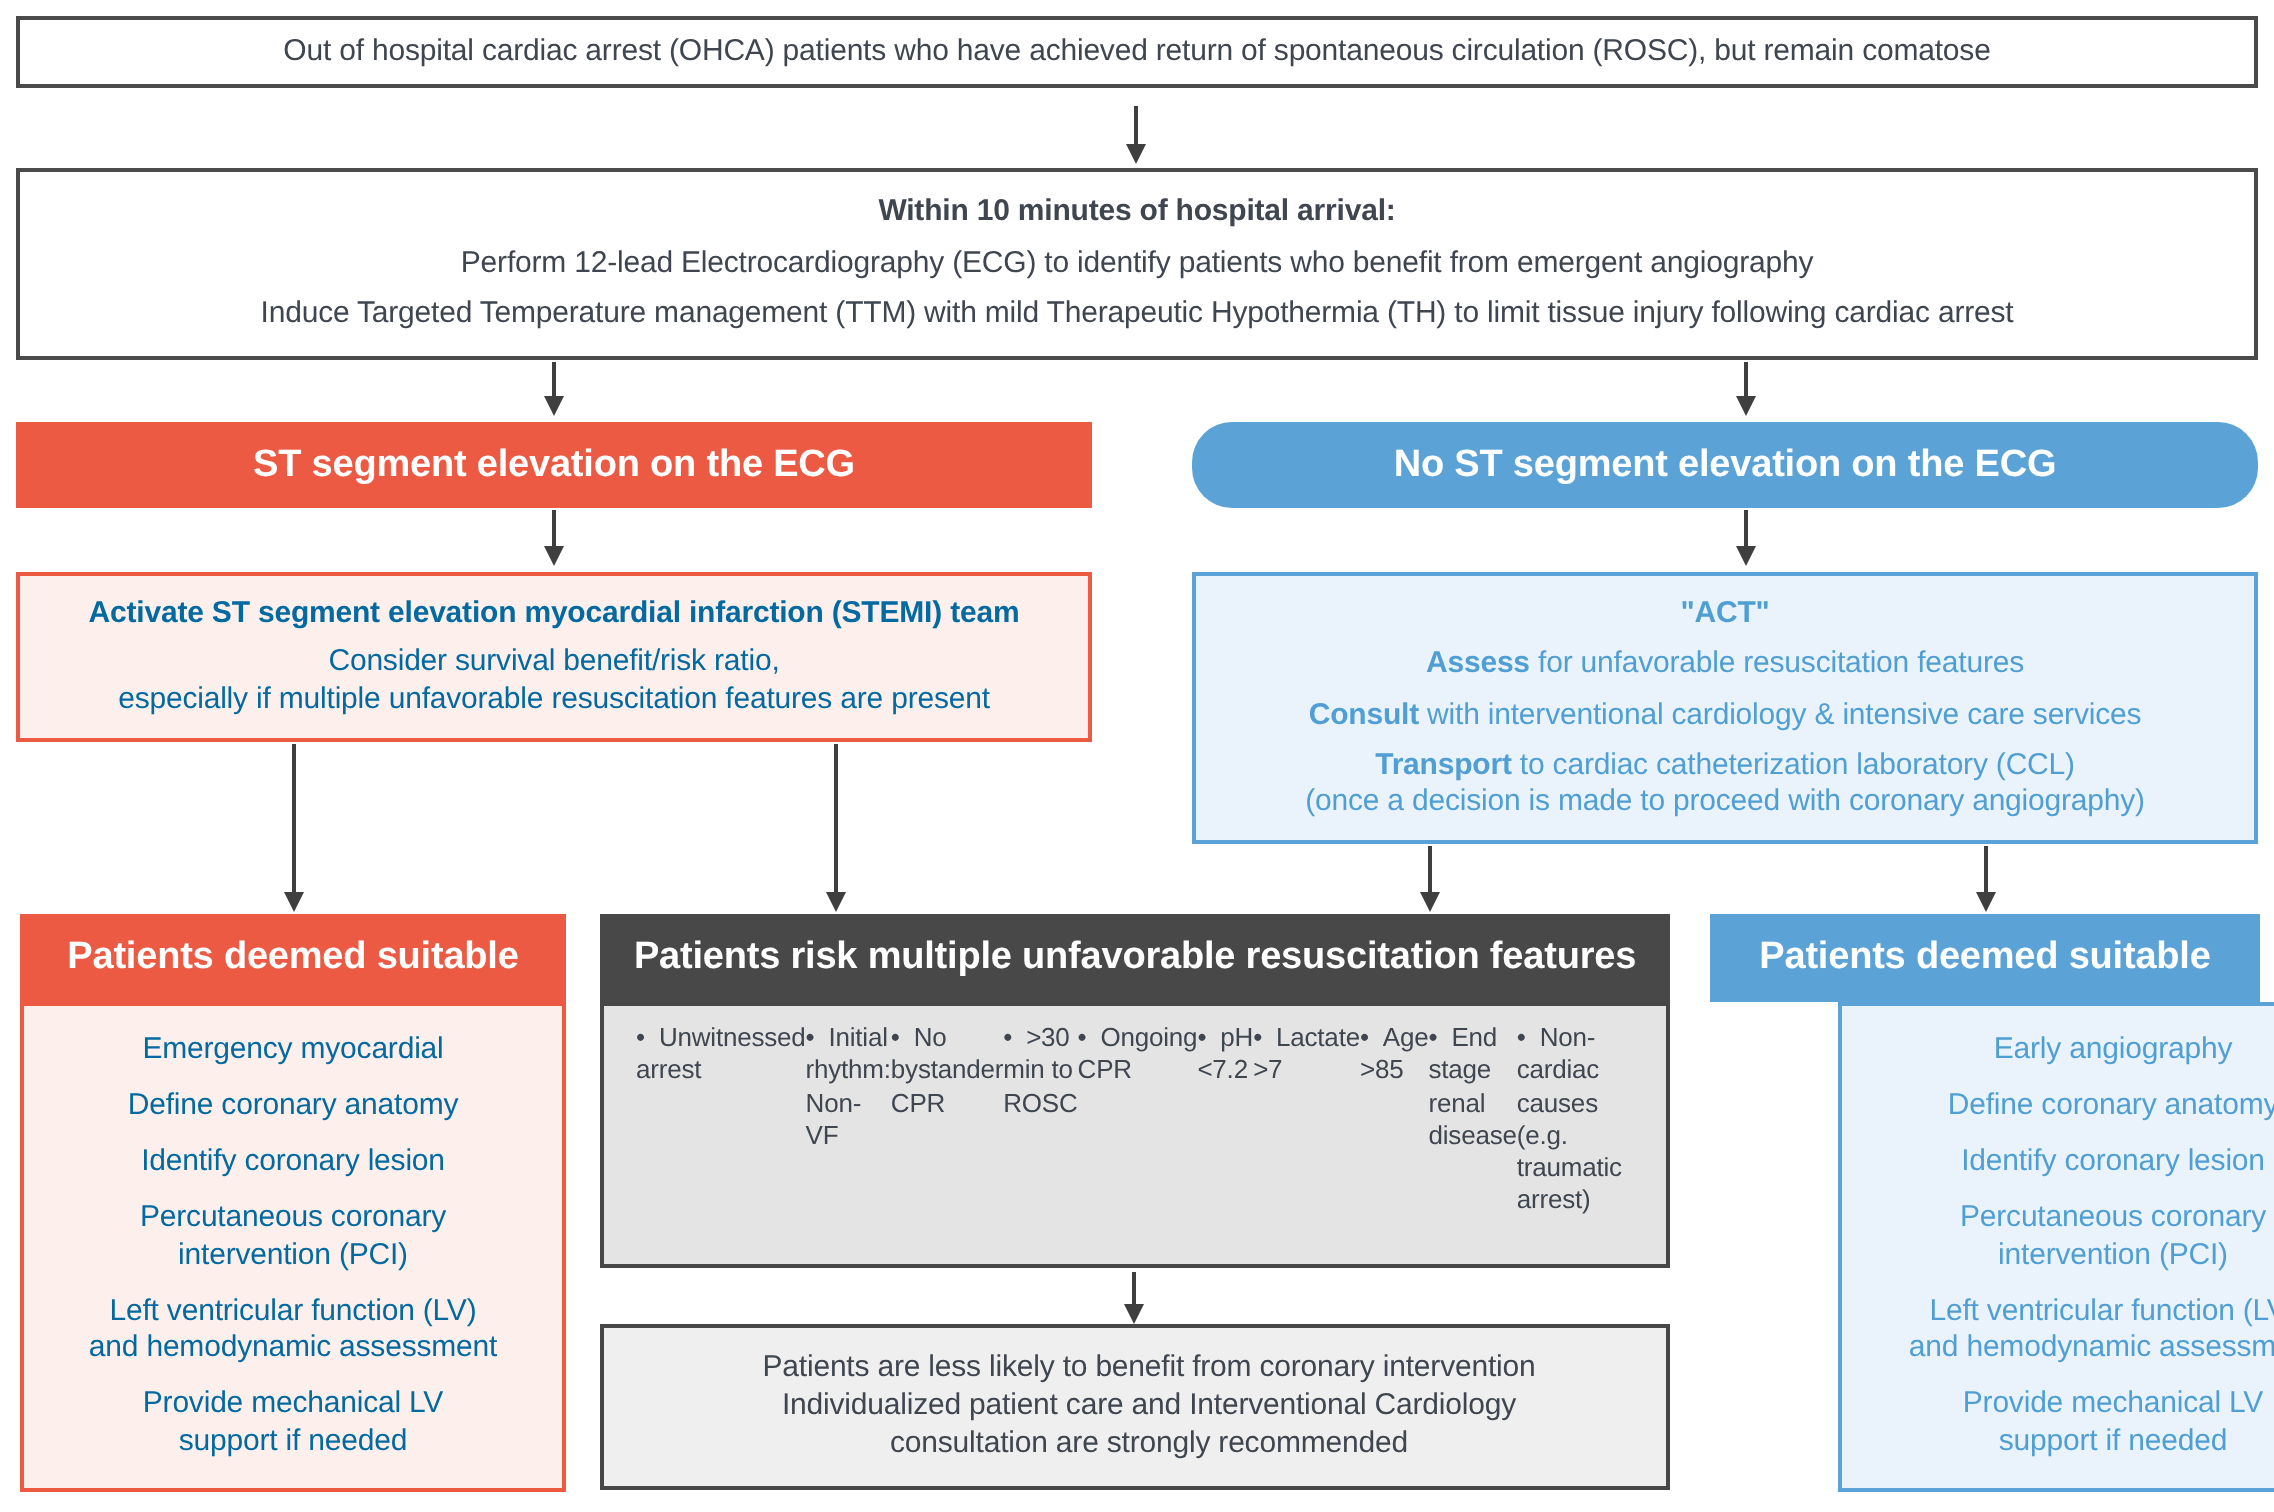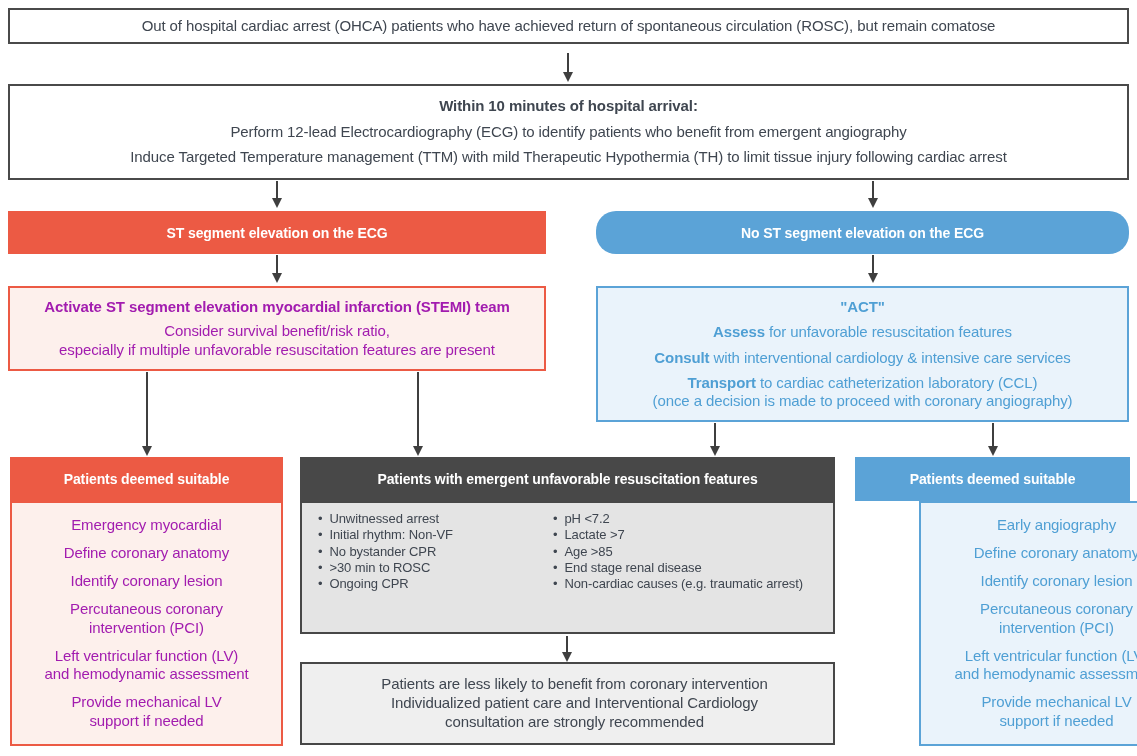--- a/index.html
+++ b/index.html
@@ -7,35 +7,35 @@
     position:relative; width:1137px; height:756px; background:#ffffff;
     font-family:"Liberation Sans", sans-serif; color:#3f4650;
     letter-spacing:-0.1px;
   }
   .box {
     position:absolute; box-sizing:border-box;
     display:flex; flex-direction:column; align-items:center; justify-content:space-evenly;
     text-align:center; font-size:15px; line-height:1.25;
   }
   .outline      { border:2px solid #4a4a4a; background:#ffffff; }
-  .red-outline  { border:2px solid #ec5a44; background:#fdf0ec; color:#a21caf; }
+  .red-outline  { border:2px solid #ec5a44; background:#fdf0ec; color:#0369a1; }
   .blue-outline { border:2px solid #5ba3d7; background:#eaf3fb; color:#4f9fd4; }
   .dark-outline { border:2px solid #474747; background:#e4e4e4; }
   .bar {
     position:absolute; box-sizing:border-box;
     display:flex; align-items:center; justify-content:center;
-    color:#ffffff; font-weight:bold; font-size:14px; text-align:center;
+    color:#ffffff; font-weight:bold; font-size:19px; text-align:center;
   }
   .bar.red  { background:#ec5a44; }
   .bar.blue { background:#5ba3d7; }
   .bar.dark { background:#484848; }
   .bold { font-weight:bold; }
   .preline { white-space:pre-line; }
   .cols { flex-direction:row; justify-content:flex-start; align-items:stretch; padding:8px 8px 8px 16px; }
-  .col { display:flex; flex-direction:column; justify-content:flex-start; text-align:left; font-size:13px; }
+  .col { display:flex; justify-content:space-between; text-align:left; font-size:13px; }
   .col.c1 { flex:0 0 235px; }
   .col.c2 { flex:1 1 auto; }
   .bullet::before { content:"•"; margin-right:7px; }
   .grp > div { line-height:1.2; }
   .arrow { position:absolute; width:2px; background:#3f3f3f; }
   .arrow::after {
     content:""; position:absolute; left:-4px; bottom:-9px;
     border-left:5px solid transparent; border-right:5px solid transparent;
     border-top:10px solid #3f3f3f;
   }
@@ -82,21 +82,21 @@
       <div>(once a decision is made to proceed with coronary angiography)</div>
     </div>
   </div>
 
   <div class="arrow" style="left:146px; top:372px; height:75px;"></div>
   <div class="arrow" style="left:417px; top:372px; height:75px;"></div>
   <div class="arrow" style="left:714px; top:423px; height:24px;"></div>
   <div class="arrow" style="left:992px; top:423px; height:24px;"></div>
 
   <div class="bar red" style="left:10px; top:457px; width:273px; height:44px;">Patients deemed suitable</div>
-  <div class="bar dark" style="left:300px; top:457px; width:535px; height:44px;">Patients with emergent unfavorable resuscitation features</div>
+  <div class="bar dark" style="left:300px; top:457px; width:535px; height:44px;">Patients risk multiple unfavorable resuscitation features</div>
   <div class="bar blue" style="left:855px; top:457px; width:275px; height:44px;">Patients deemed suitable</div>
 
   <div class="box red-outline pad" style="left:10px; top:501px; width:273px; height:245px;">
     <div class="preline">Emergency myocardial</div>
     <div class="preline">Define coronary anatomy</div>
     <div class="preline">Identify coronary lesion</div>
     <div class="preline">Percutaneous coronary
 intervention (PCI)</div>
     <div class="preline">Left ventricular function (LV)
 and hemodynamic assessment</div>

